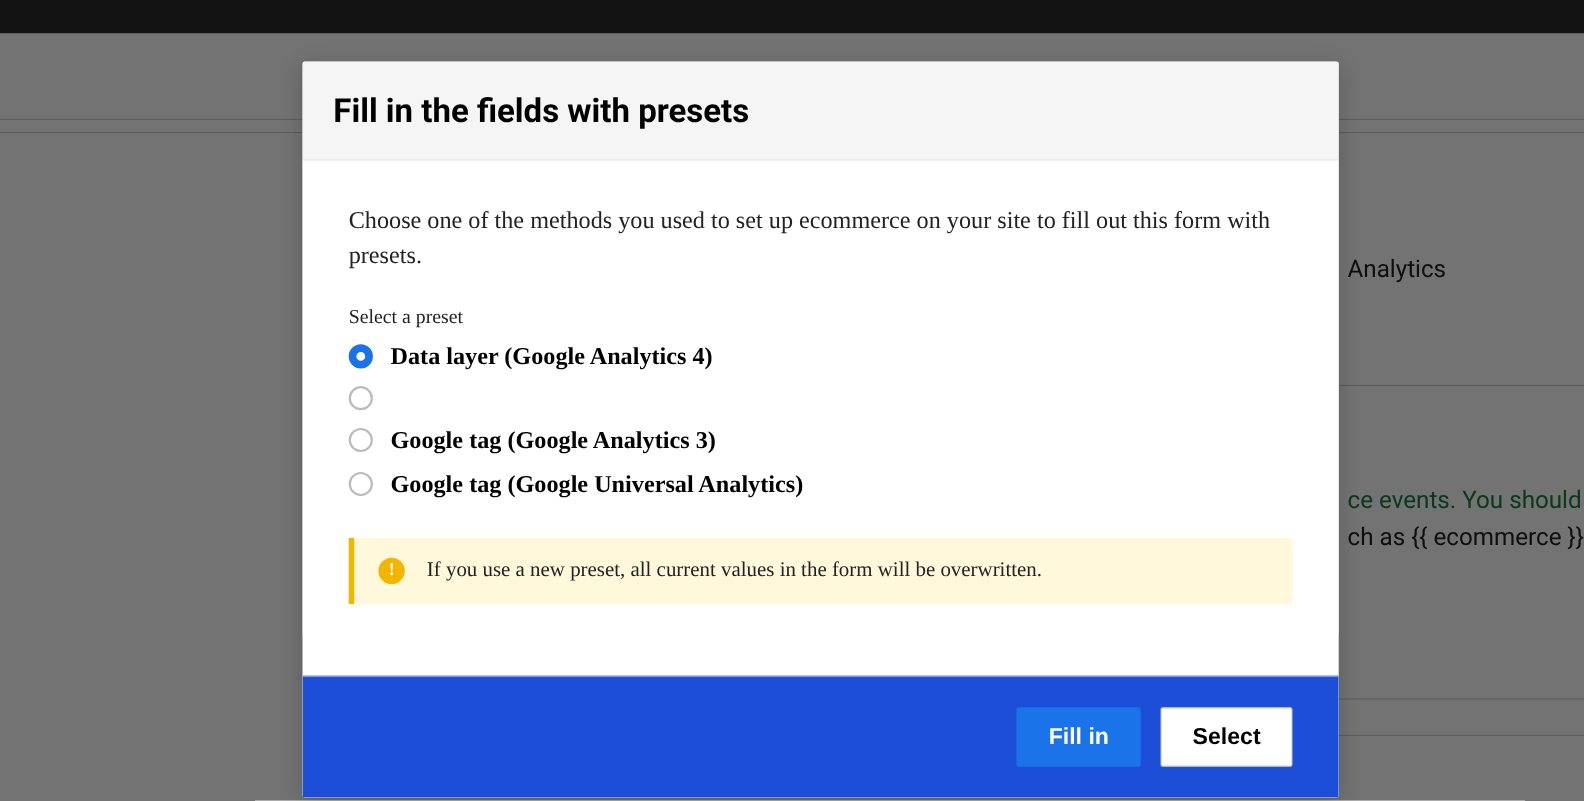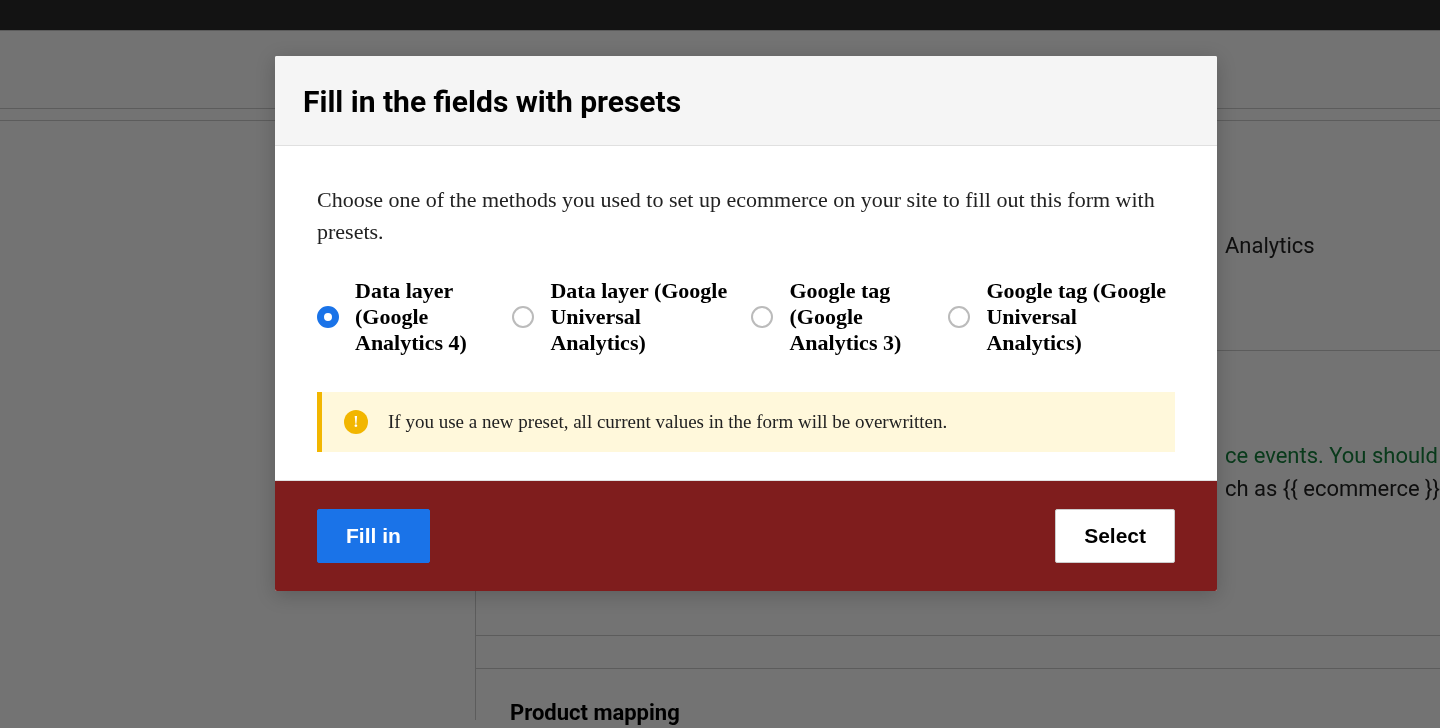--- a/index.html
+++ b/index.html
@@ -166,21 +166,21 @@
       line-height: 1.45;
       margin-bottom: 30px;
     }
     .preset-label {
       font-size: 18px;
       color: #222;
       margin-bottom: 12px;
     }
     .radio-group {
       display: flex;
-      flex-direction: row;
+      flex-direction: column;
       gap: 14px;
       margin-bottom: 36px;
     }
     .radio-item {
       display: flex;
       align-items: center;
       gap: 16px;
       cursor: pointer;
     }
     .radio-circle {
@@ -220,25 +220,26 @@
       color: #fff;
       font-weight: 700;
       font-size: 16px;
     }
     .warning-text {
       font-size: 19px;
       color: #222;
     }
     .modal-footer {
       padding: 28px 42px;
-      background: #7f1d1d;
+      background: #1d4ed8;
       border-top: 1px solid #e0e0e0;
       display: flex;
-      justify-content: space-between;
+      justify-content: flex-end;
       gap: 18px;
+      margin-top: 37px;
     }
     .btn {
       padding: 14px 28px;
       font-size: 21px;
       font-weight: 600;
       border-radius: 2px;
       cursor: pointer;
       border: 1px solid transparent;
     }
     .btn-primary {
@@ -270,28 +271,28 @@
   <div class="bg-text-mapping">Product mapping</div>
 </div>
 
 <div class="overlay">
   <div class="modal">
     <div class="modal-header">
       <div class="modal-title">Fill in the fields with presets</div>
     </div>
     <div class="modal-body">
       <div class="modal-description">Choose one of the methods you used to set up ecommerce on your site to fill out this form with presets.</div>
+      <div class="preset-label">Select a preset</div>
       <div class="radio-group">
         <div class="radio-item">
           <span class="radio-circle checked"></span>
           <span class="radio-label">Data layer (Google Analytics 4)</span>
         </div>
         <div class="radio-item">
           <span class="radio-circle"></span>
-          <span class="radio-label">Data layer (Google Universal Analytics)</span>
         </div>
         <div class="radio-item">
           <span class="radio-circle"></span>
           <span class="radio-label">Google tag (Google Analytics 3)</span>
         </div>
         <div class="radio-item">
           <span class="radio-circle"></span>
           <span class="radio-label">Google tag (Google Universal Analytics)</span>
         </div>
       </div>

